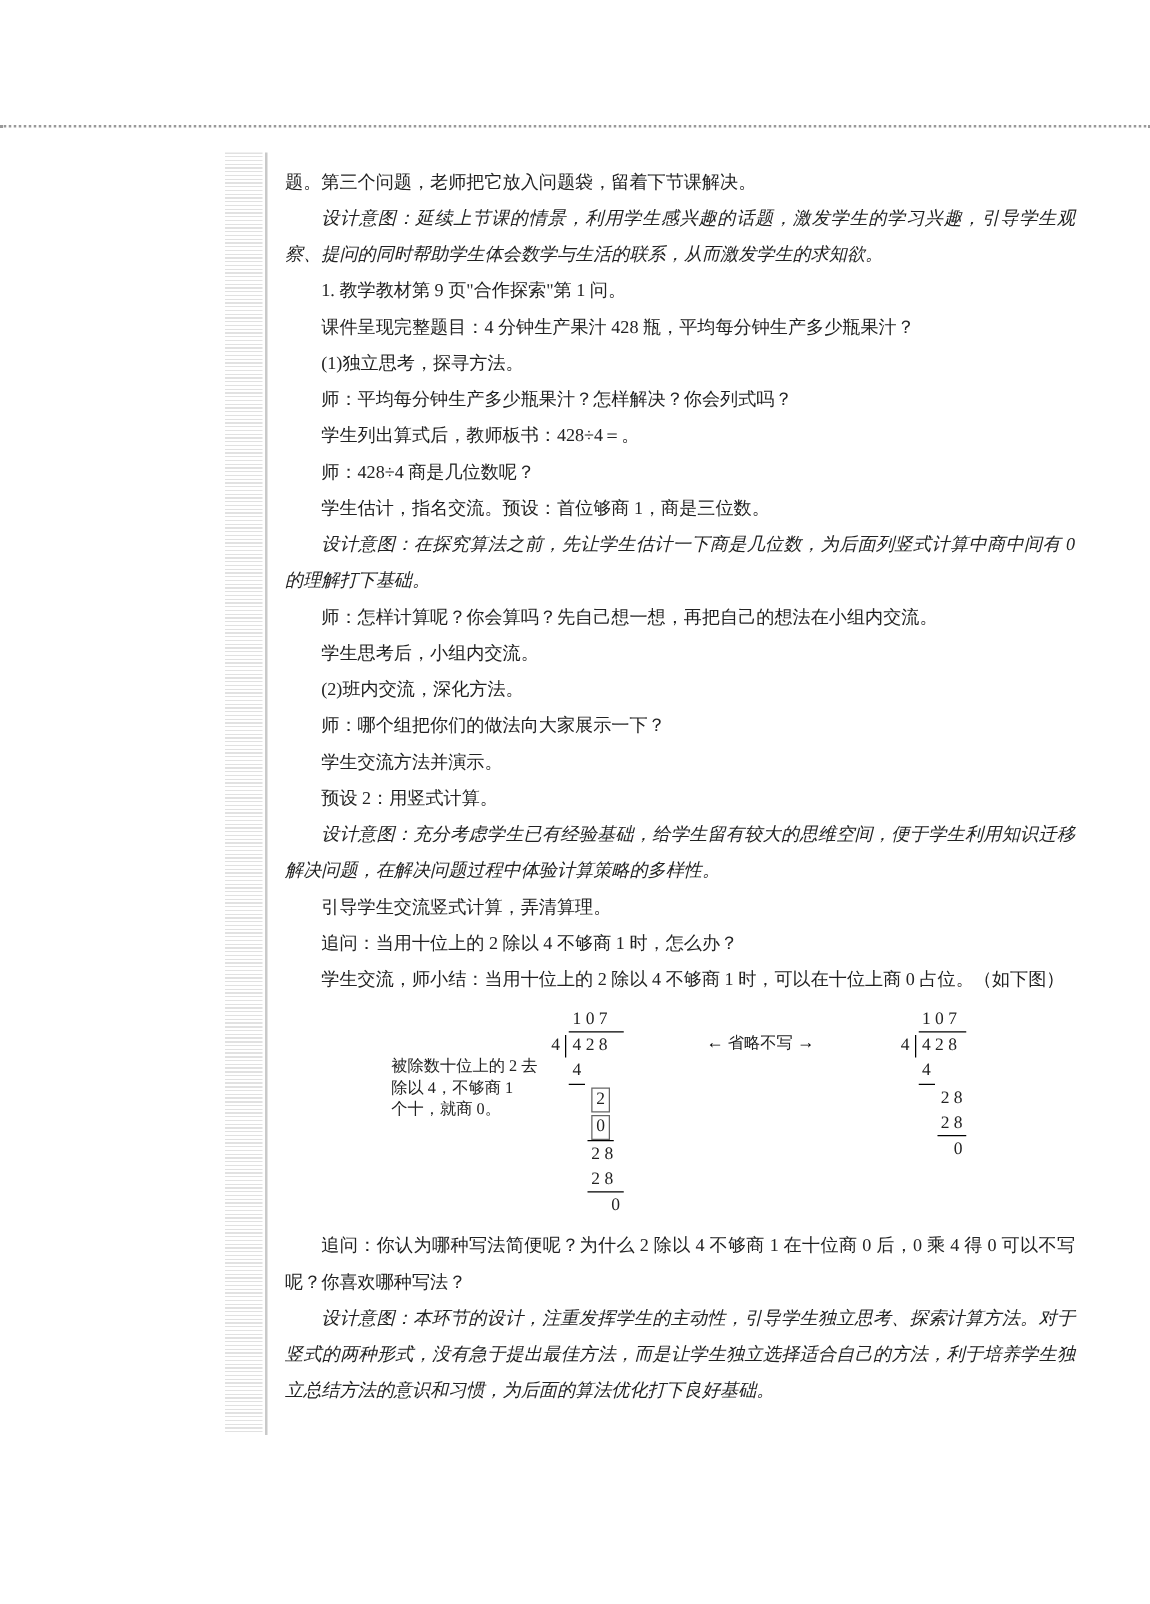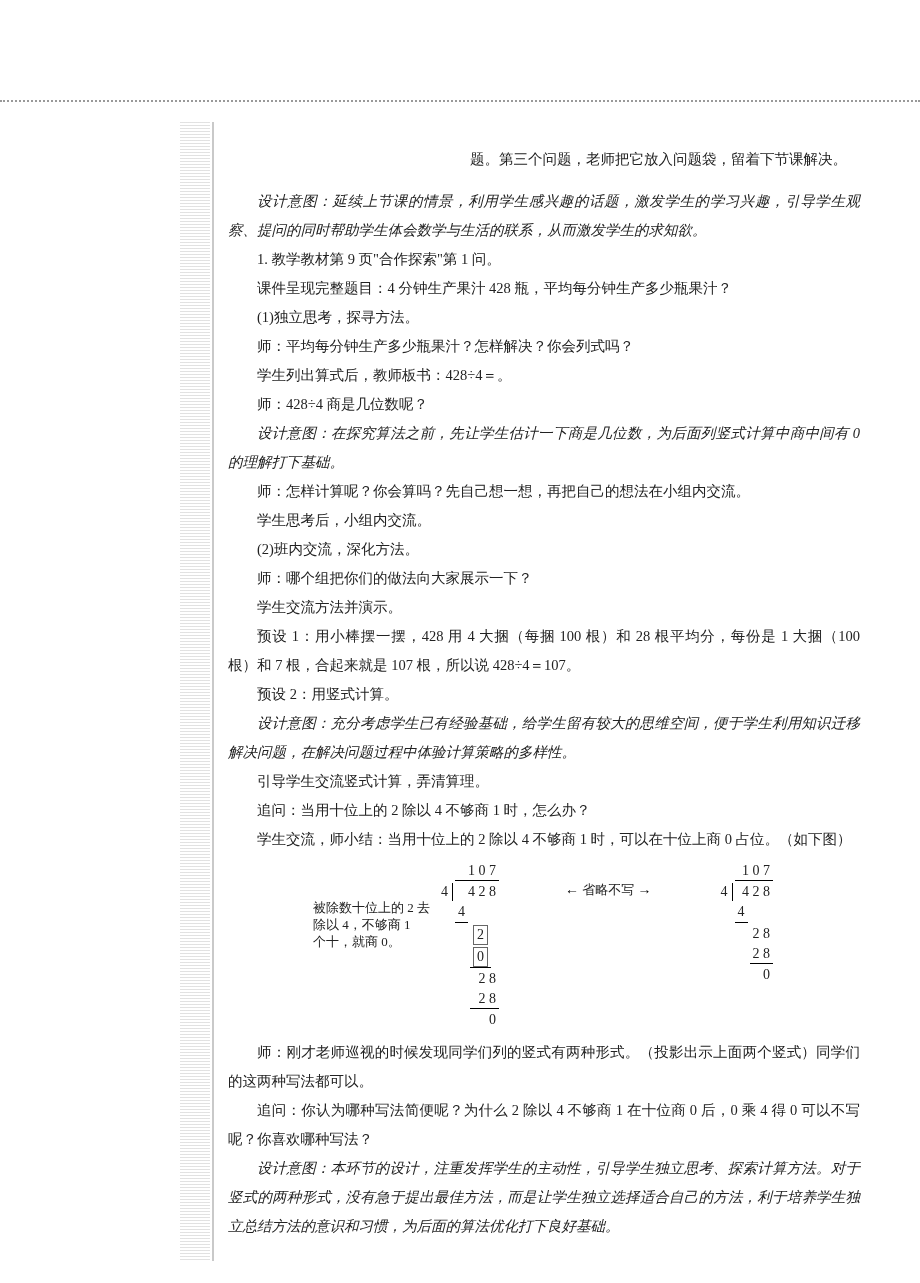--- a/index.html
+++ b/index.html
@@ -53,22 +53,21 @@
     line-height: 2.0;
     color: #222;
   }
   .para {
     text-indent: 2em;
     margin: 0;
     text-align: justify;
   }
   .para-noindent {
     text-indent: 0;
-    margin: 13px;
-    text-align: right;
+    margin: 0;
   }
   .italic {
     font-style: italic;
     font-family: "KaiTi", "楷体", serif;
   }
   .heading2 {
     font-weight: bold;
     text-indent: 0;
     margin: 0;
   }
@@ -85,21 +84,21 @@
     display: flex;
     align-items: flex-start;
     gap: 6px;
   }
   .fig-right {
     display: flex;
     align-items: flex-start;
     gap: 8px;
   }
   .boxed { border:1px solid #666; padding:0 3px; display:inline-block; letter-spacing:0; }
-  .ld-table td { padding: 0 3px; text-align:right; font-size:14px; line-height:1.3; }
+  .ld-table td { padding: 0 3px; text-align:left; font-size:14px; line-height:1.3; }
   .ld-divisor { border-right:1.5px solid #000; padding-right:4px !important; }
   .ld-top { border-bottom:1.5px solid #000; }
   .ld-step { border-bottom:1.5px solid #000; }
   .bracket-note {
     font-family:"KaiTi","楷体",serif;
     font-size:13px;
     line-height:1.3;
     white-space:nowrap;
     padding-top:40px;
   }
@@ -128,27 +127,27 @@
     <p class="para-noindent">题。第三个问题，老师把它放入问题袋，留着下节课解决。</p>
     <p class="para italic">设计意图：延续上节课的情景，利用学生感兴趣的话题，激发学生的学习兴趣，引导学生观察、提问的同时帮助学生体会数学与生活的联系，从而激发学生的求知欲。</p>
 
 
     <p class="para">1. 教学教材第 9 页"合作探索"第 1 问。</p>
     <p class="para">课件呈现完整题目：4 分钟生产果汁 428 瓶，平均每分钟生产多少瓶果汁？</p>
     <p class="para">(1)独立思考，探寻方法。</p>
     <p class="para">师：平均每分钟生产多少瓶果汁？怎样解决？你会列式吗？</p>
     <p class="para">学生列出算式后，教师板书：428÷4＝。</p>
     <p class="para">师：428÷4 商是几位数呢？</p>
+    <p class="para">学生估计，指名交流。预设：首位够商 1，商是三位数。</p>
     <p class="para italic">设计意图：在探究算法之前，先让学生估计一下商是几位数，为后面列竖式计算中商中间有 0 的理解打下基础。</p>
     <p class="para">师：怎样计算呢？你会算吗？先自己想一想，再把自己的想法在小组内交流。</p>
     <p class="para">学生思考后，小组内交流。</p>
     <p class="para">(2)班内交流，深化方法。</p>
     <p class="para">师：哪个组把你们的做法向大家展示一下？</p>
     <p class="para">学生交流方法并演示。</p>
-    <p class="para">预设 1：用小棒摆一摆，428 用 4 大捆（每捆 100 根）和 28 根平均分，每份是 1 大捆（100 根）和 7 根，合起来就是 107 根，所以说 428÷4＝107。</p>
     <p class="para">预设 2：用竖式计算。</p>
     <p class="para italic">设计意图：充分考虑学生已有经验基础，给学生留有较大的思维空间，便于学生利用知识迁移解决问题，在解决问题过程中体验计算策略的多样性。</p>
     <p class="para">引导学生交流竖式计算，弄清算理。</p>
     <p class="para">追问：当用十位上的 2 除以 4 不够商 1 时，怎么办？</p>
     <p class="para">学生交流，师小结：当用十位上的 2 除以 4 不够商 1 时，可以在十位上商 0 占位。（如下图）</p>
 
     <div class="figure">
 
       <div class="fig-left">
         <div class="bracket-note">
@@ -237,18 +236,17 @@
           <tr>
                 <td></td>
                 <td></td>
                 <td colspan="2" style="text-align:right;"><span>0</span></td>
               </tr>
         </tbody>
           </table>
       </div>
     </div>
 
-    <p class="para">师：刚才老师巡视的时候发现同学们列的竖式有两种形式。（投影出示上面两个竖式）同学们的这两种写法都可以。</p>
     <p class="para">追问：你认为哪种写法简便呢？为什么 2 除以 4 不够商 1 在十位商 0 后，0 乘 4 得 0 可以不写呢？你喜欢哪种写法？</p>
     <p class="para italic">设计意图：本环节的设计，注重发挥学生的主动性，引导学生独立思考、探索计算方法。对于竖式的两种形式，没有急于提出最佳方法，而是让学生独立选择适合自己的方法，利于培养学生独立总结方法的意识和习惯，为后面的算法优化打下良好基础。</p>
 
   </div>
 </div>
 
 </body></html>

